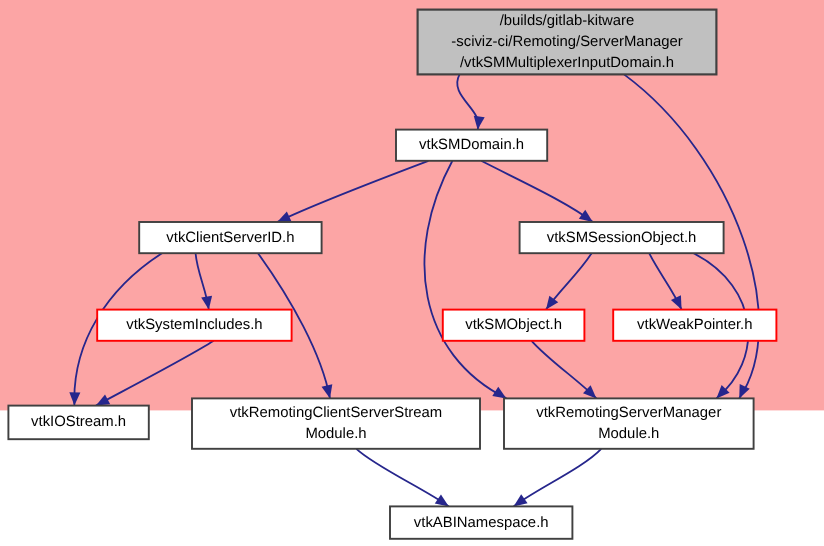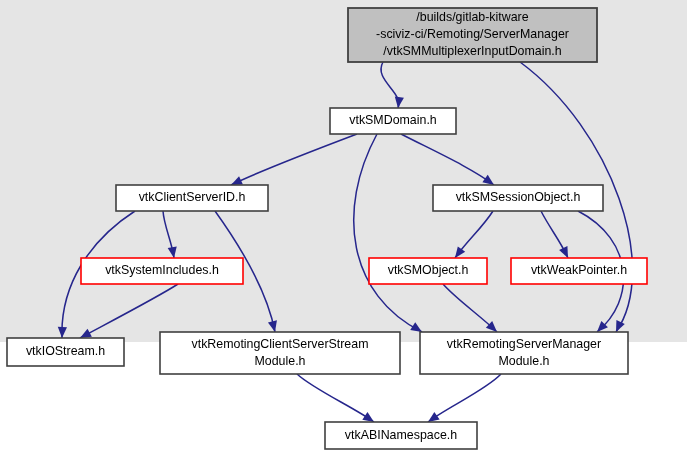--- a/index.html
+++ b/index.html
@@ -10,21 +10,21 @@
   body {
     width: 687px;
     height: 455px;
     overflow: hidden;
     font-family: "Liberation Sans", sans-serif;
   }
   #graph-root {
     position: relative;
     width: 687px;
     height: 342px;
-    background: #e5e5e5;
+    background: #fca5a5;
   }
   svg#dep-graph {
     display: block;
     width: 687px;
     height: 455px;
   }
   .node-box {
     fill: #ffffff;
     stroke: #404040;
     stroke-width: 1.6;

